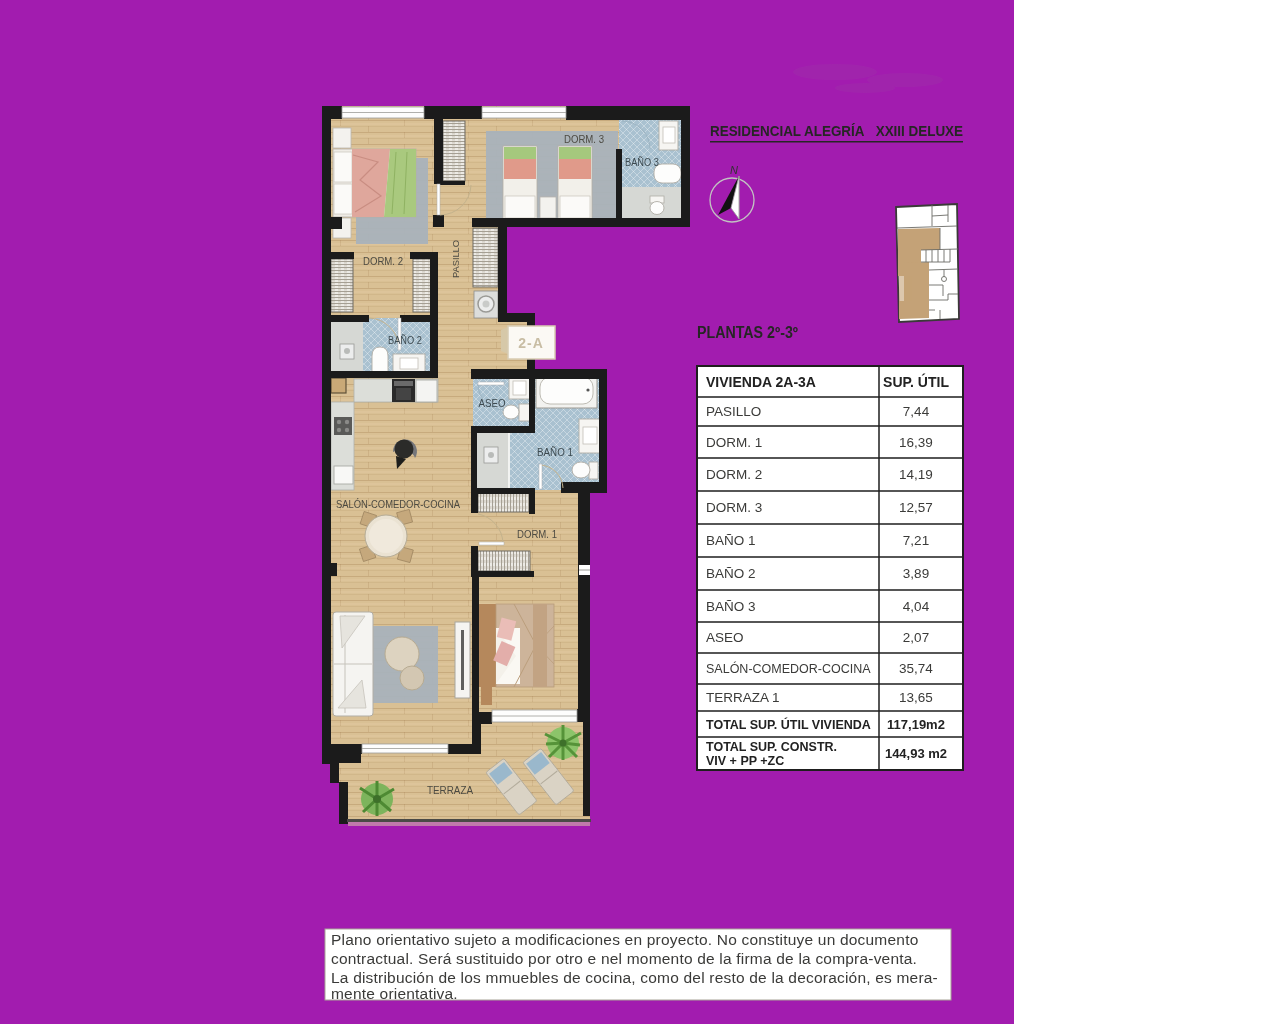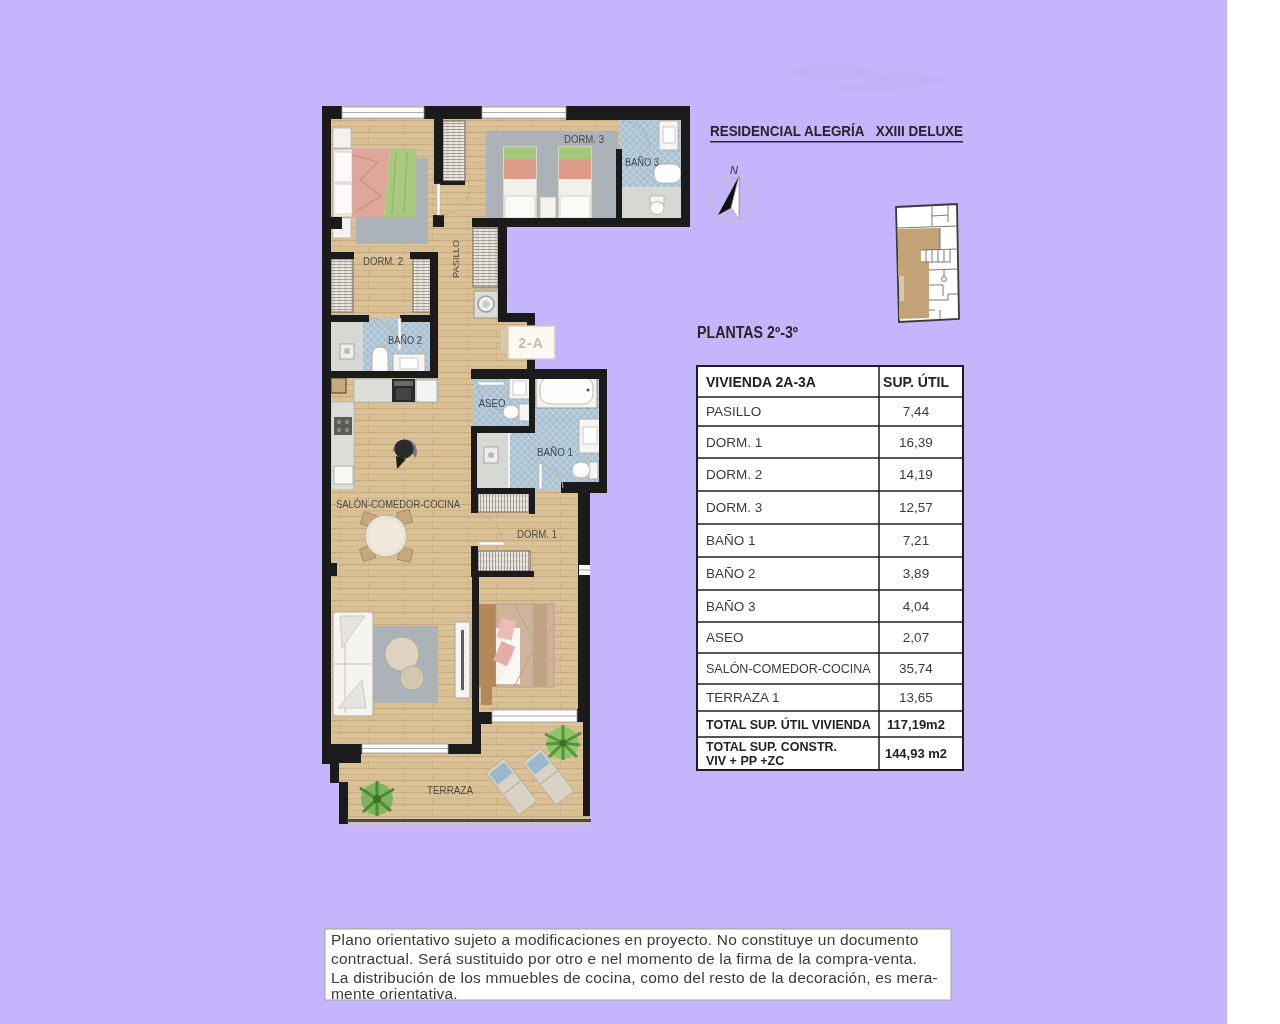--- a/index.html
+++ b/index.html
@@ -1,17 +1,17 @@
 <!DOCTYPE html>
 <html><head>
 <meta charset="utf-8">
 <style>
 html,body{margin:0;padding:0;background:#ffffff;}
 body{width:1280px;height:1024px;font-family:"Liberation Sans",sans-serif;}
-#page{position:relative;width:1227px;height:1024px;overflow:hidden;background:#c4b5fd;}
+#page{position:relative;width:1014px;height:1024px;overflow:hidden;background:#a21caf;}
 svg{position:absolute;top:0;left:0;}
 </style>
 </head>
 <body>
 <div id="page">
 <svg width="1280" height="1024" viewBox="0 0 1280 1024">
 <defs>
 <pattern id="wood" width="64" height="12" patternUnits="userSpaceOnUse">
 <rect width="64" height="12" fill="#d9c094"></rect>
 <rect y="0" width="64" height="1" fill="rgba(150,112,66,0.28)"></rect>

